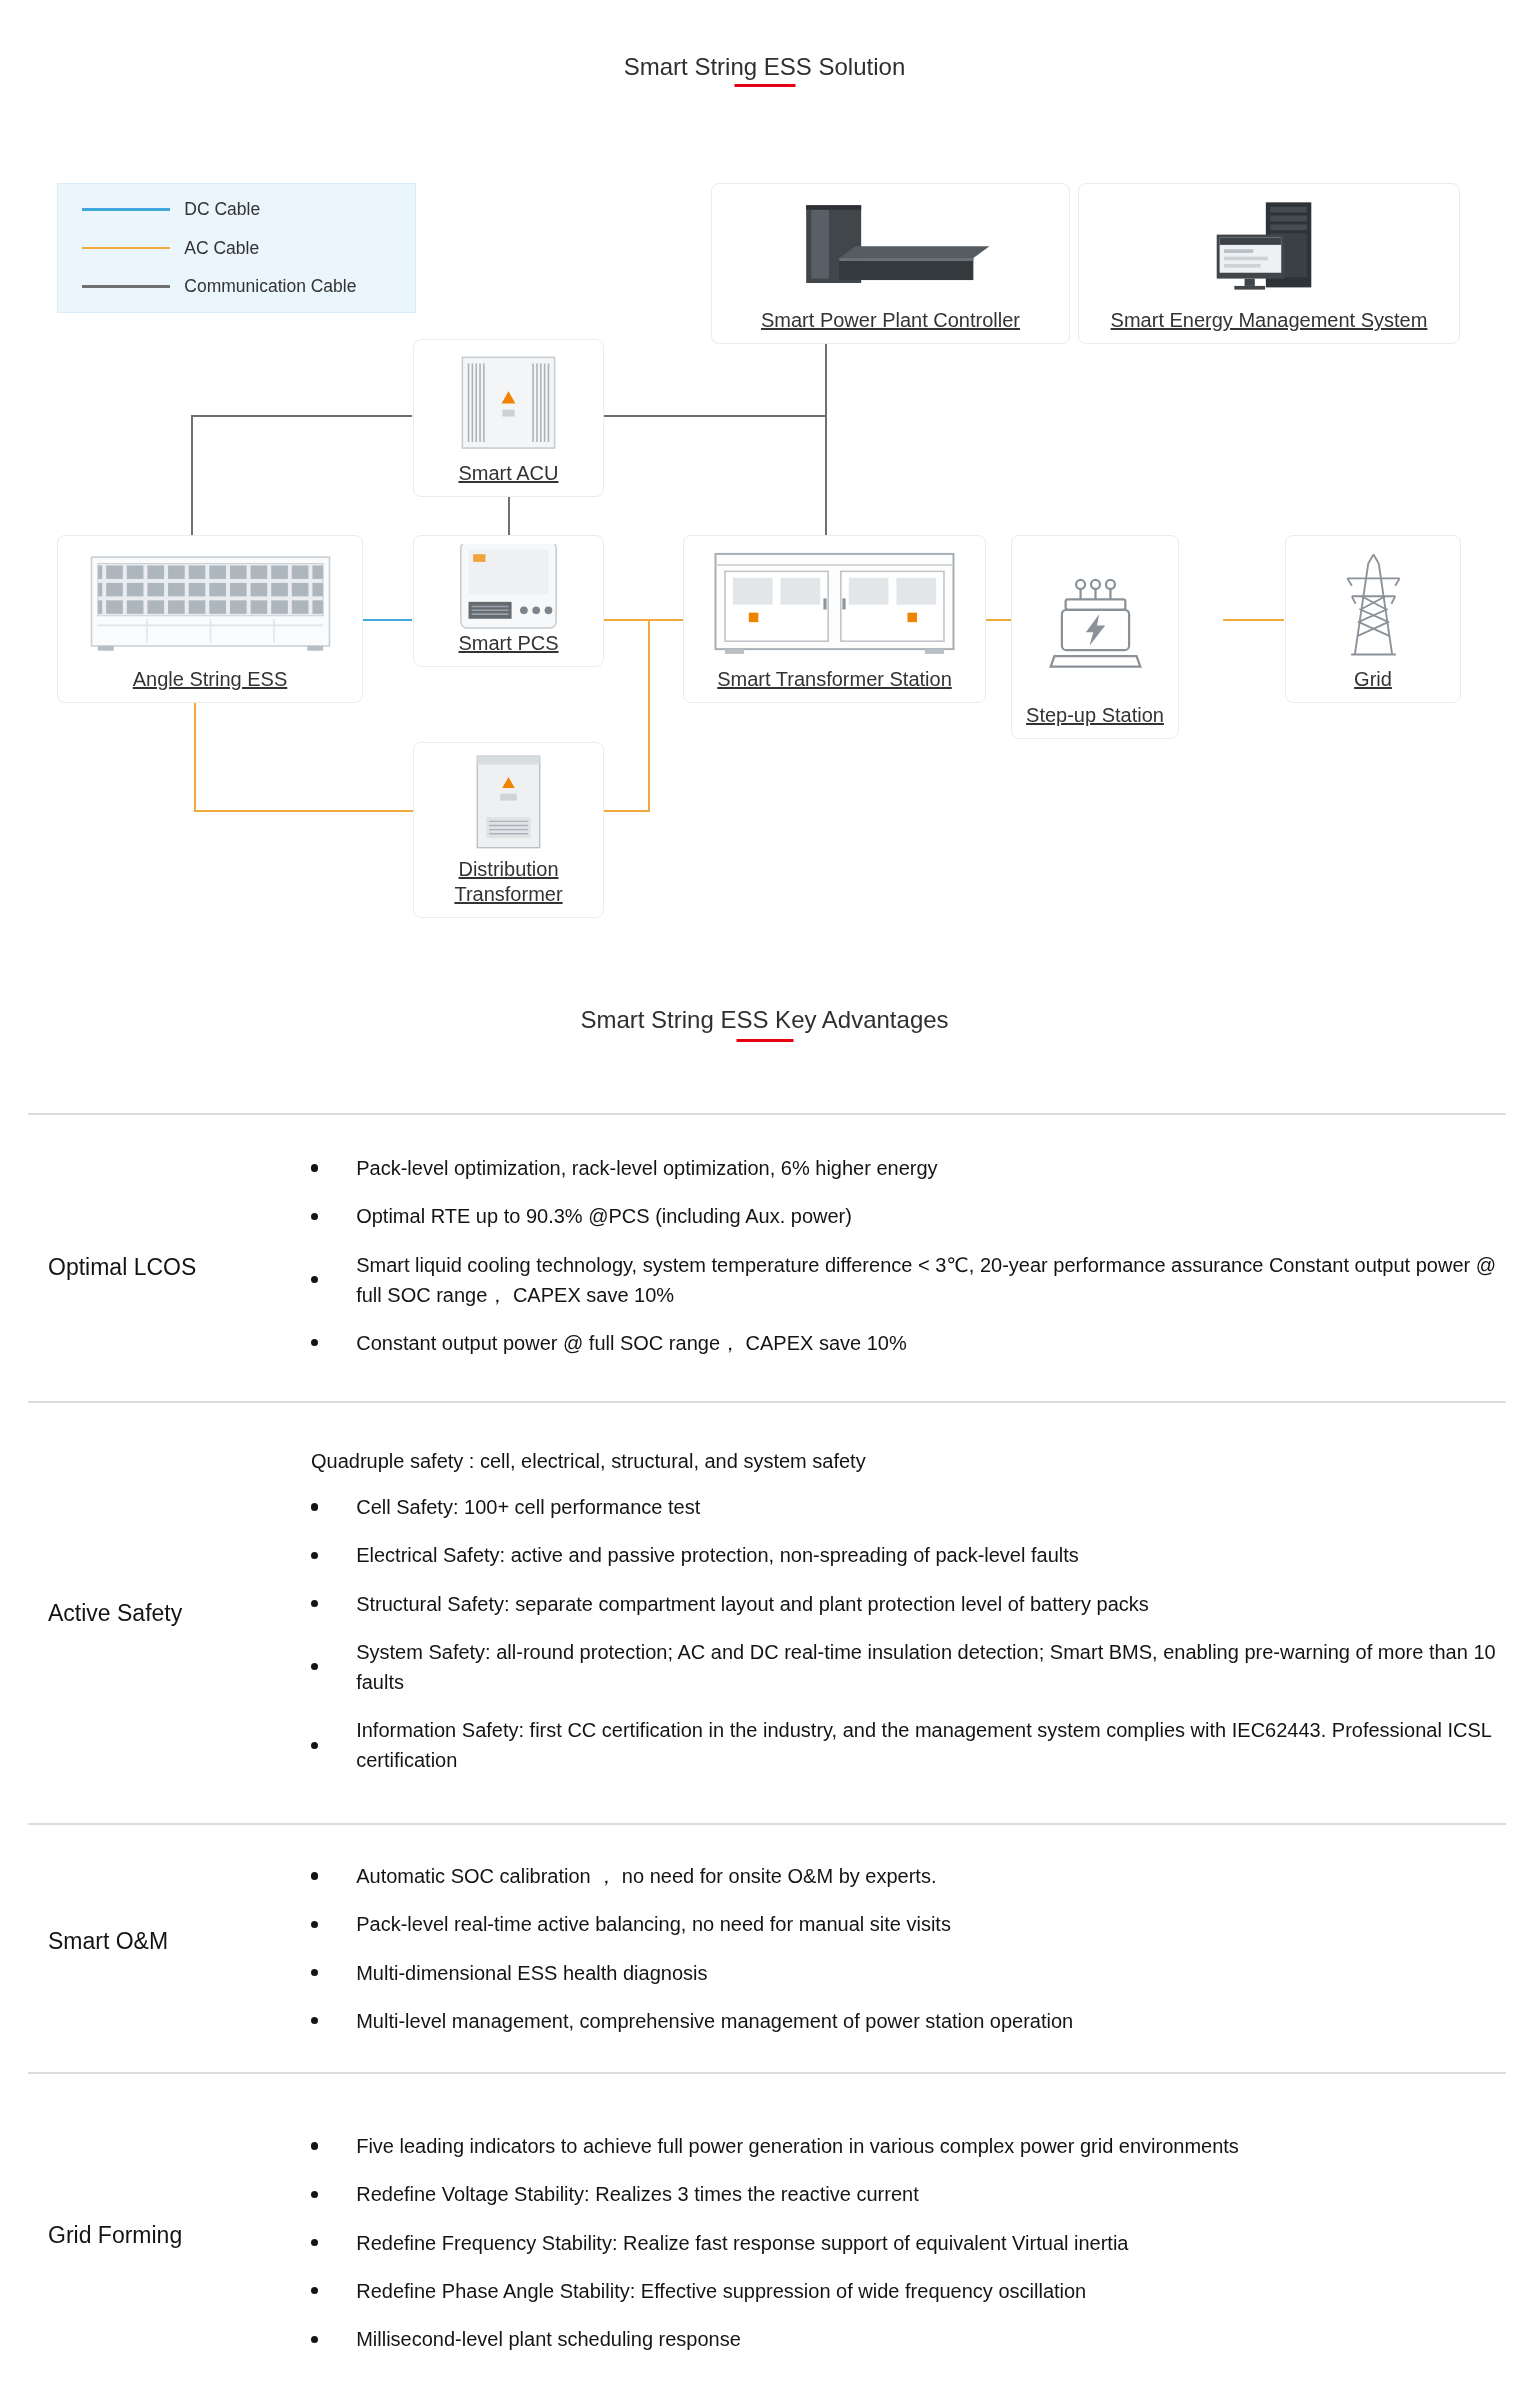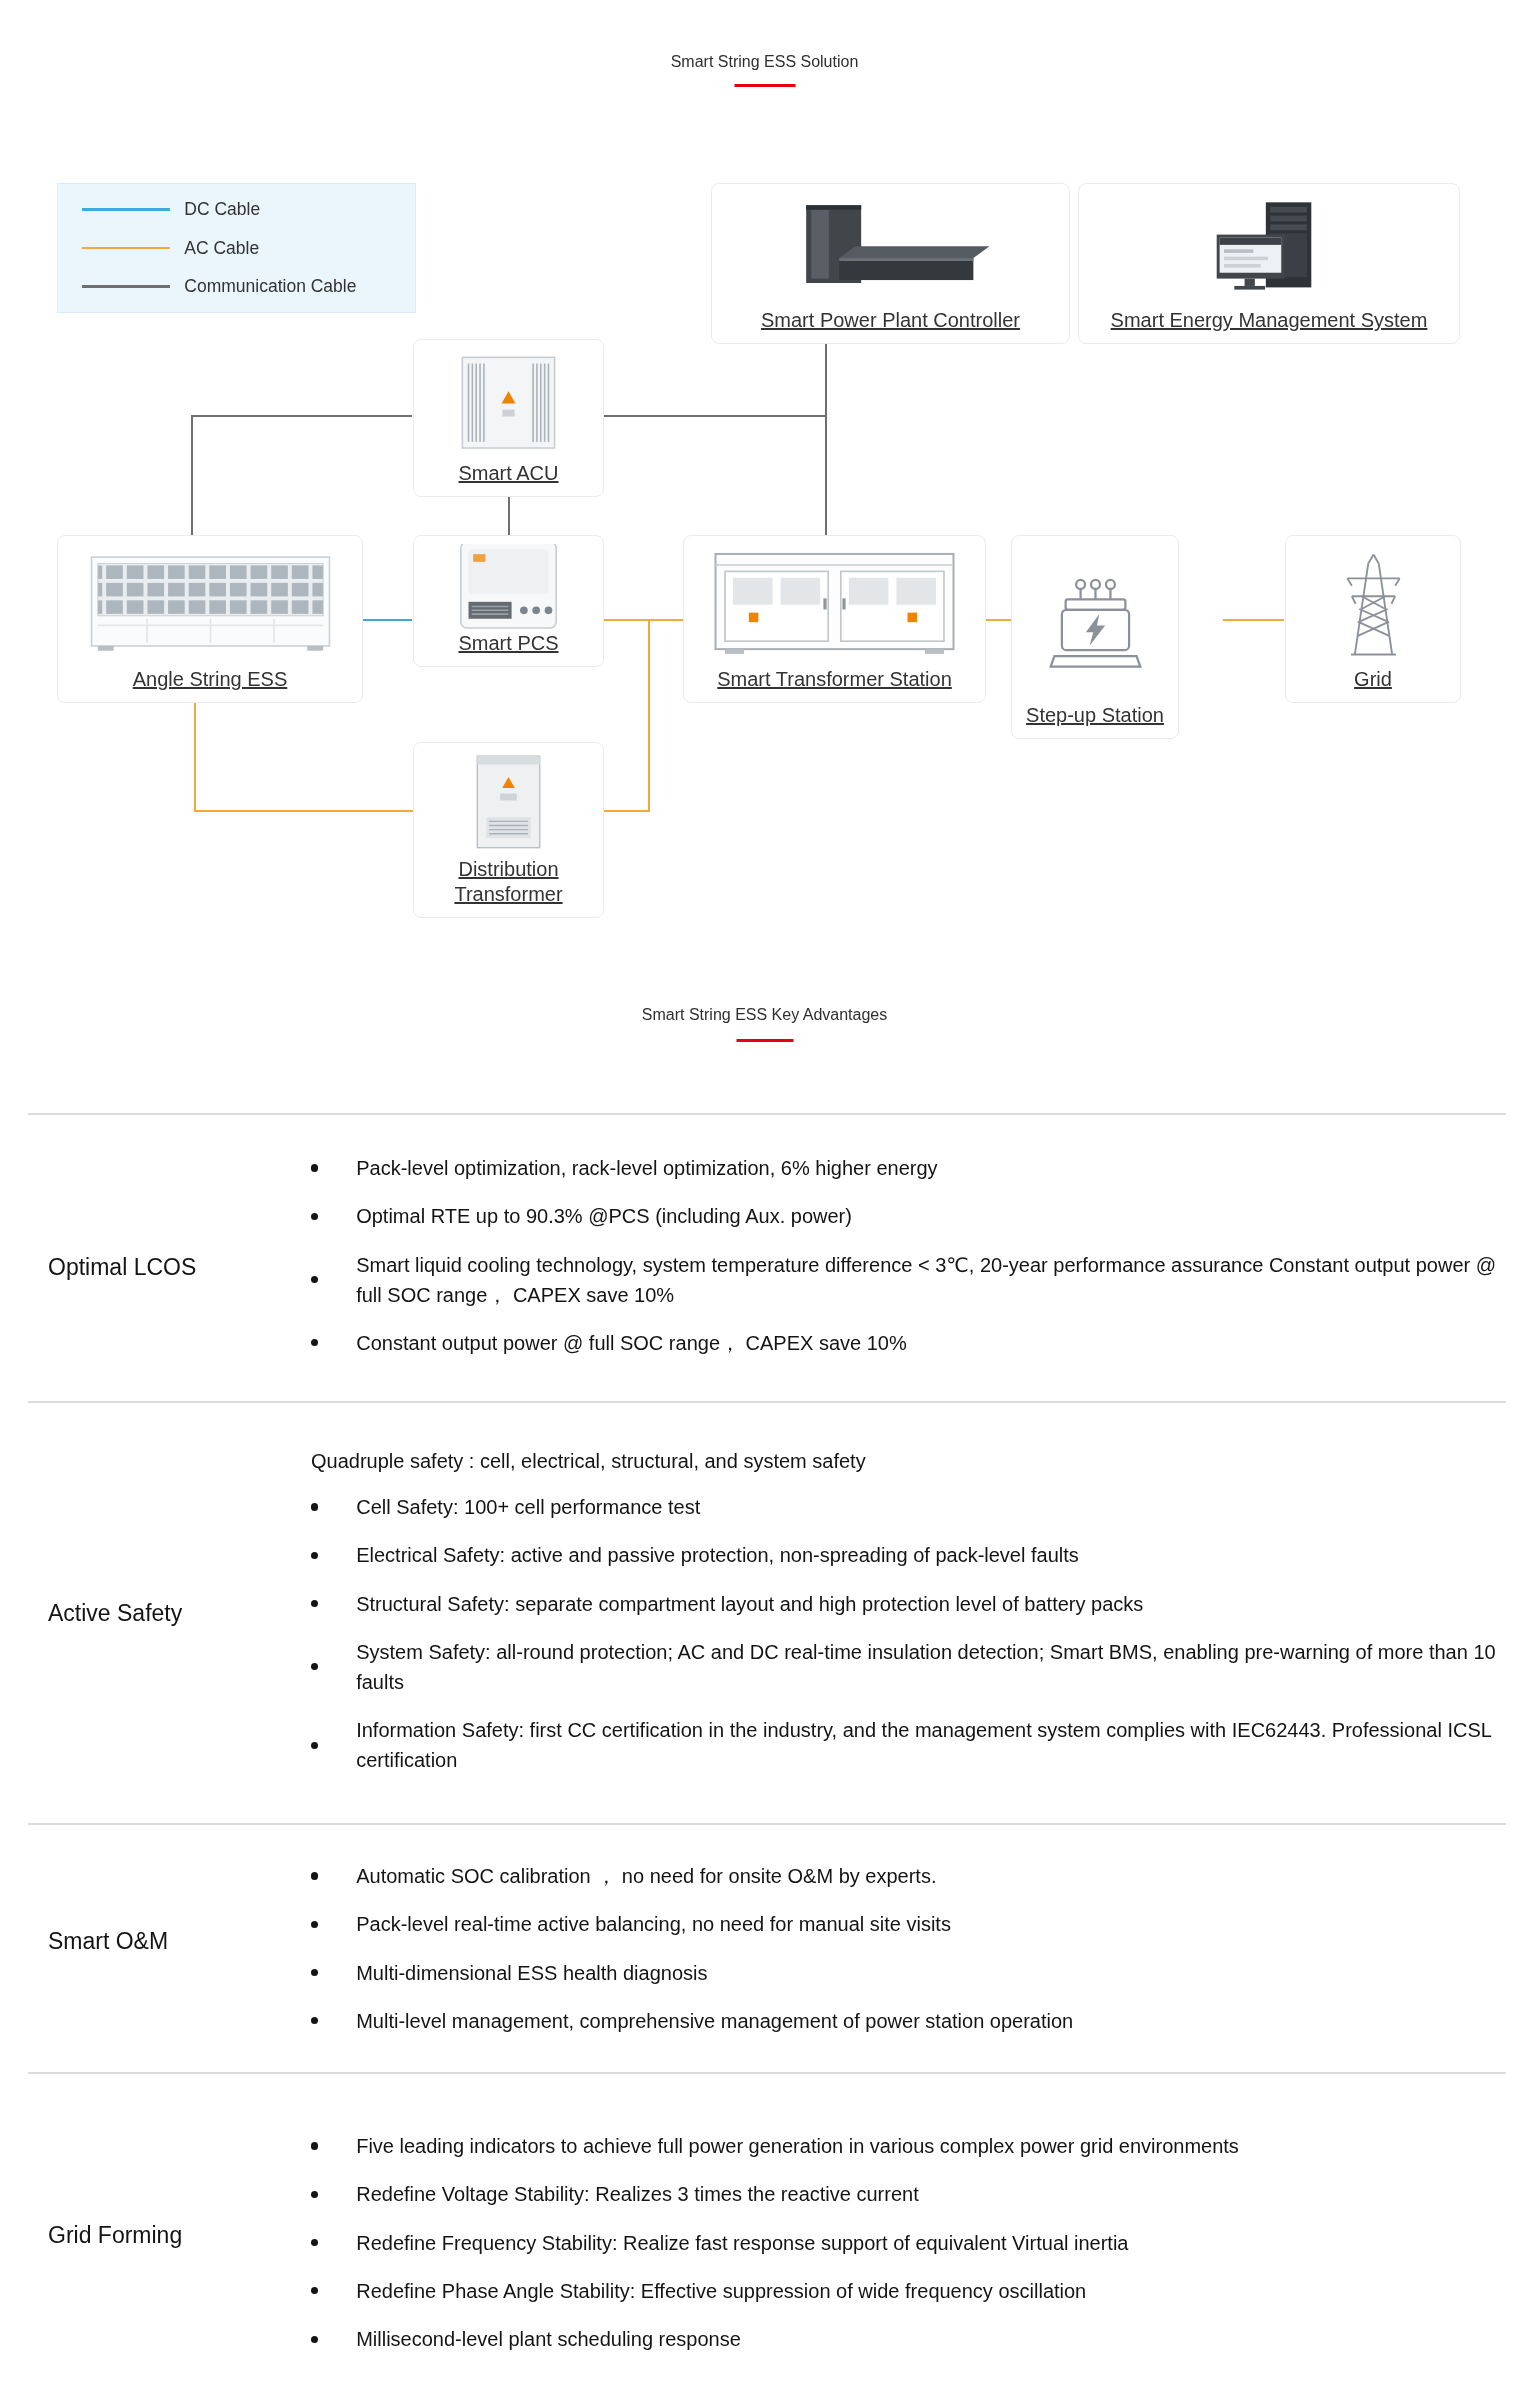--- a/index.html
+++ b/index.html
@@ -1,20 +1,20 @@
 <!DOCTYPE html>
 <html style="--dc: #3fa8dc; --ac: #f2a93d; --comm: #6f6f6f; --red: #e60012;font-size:12.7px"><head>
 <meta charset="utf-8">
 <style>
   :root { --dc:#3fa8dc; --ac:#f2a93d; --comm:#6f6f6f; --red:#e60012; }
   html,body { margin:0; padding:0; background:#fff; }
   body { font-family:"Liberation Sans","DejaVu Sans",sans-serif; color:#161616; }
   .page { position:relative; width:1529px; height:2401px; background:#fff; overflow:hidden; }
 
-  .title { position:absolute; left:0; width:100%; text-align:center; font-size:16px;
+  .title { position:absolute; left:0; width:100%; text-align:center; font-size:24px;
            font-weight:500; color:#2f2f2f; margin:0; }
   .redline { position:absolute; left:50%; transform:translateX(-50%); height:3.2px; background:var(--red); }
 
   .legend { position:absolute; left:57px; top:183px; width:359px; height:130px;
             background:#eaf5fc; border:0.8px solid #d9ecf7; box-sizing:border-box;
             display:flex; flex-direction:column; justify-content:center; gap:17.5px; padding-left:24px; }
   .legend-item { display:flex; align-items:center; }
   .legend-swatch { width:88px; height:2.4px; flex:none; }
   .legend-swatch.dc { background:var(--dc); }
   .legend-swatch.ac { background:var(--ac); }
@@ -299,21 +299,21 @@
     <div class="bullet">
       <span class="dot"></span>
       <span class="bullet-text">Cell Safety: 100+ cell performance test</span>
     </div>
     <div class="bullet">
       <span class="dot"></span>
       <span class="bullet-text">Electrical Safety: active and passive protection, non-spreading of pack-level faults</span>
     </div>
     <div class="bullet">
       <span class="dot"></span>
-      <span class="bullet-text">Structural Safety: separate compartment layout and high protection level of battery packs</span>
+      <span class="bullet-text">Structural Safety: separate compartment layout and plant protection level of battery packs</span>
     </div>
     <div class="bullet">
       <span class="dot"></span>
       <span class="bullet-text">System Safety: all-round protection; AC and DC real-time insulation detection; Smart BMS, enabling pre-warning of more than 10 faults</span>
     </div>
     <div class="bullet">
       <span class="dot"></span>
       <span class="bullet-text">Information Safety: first CC certification in the industry, and the management system complies with IEC62443. Professional ICSL certification</span>
     </div>
   </div>

